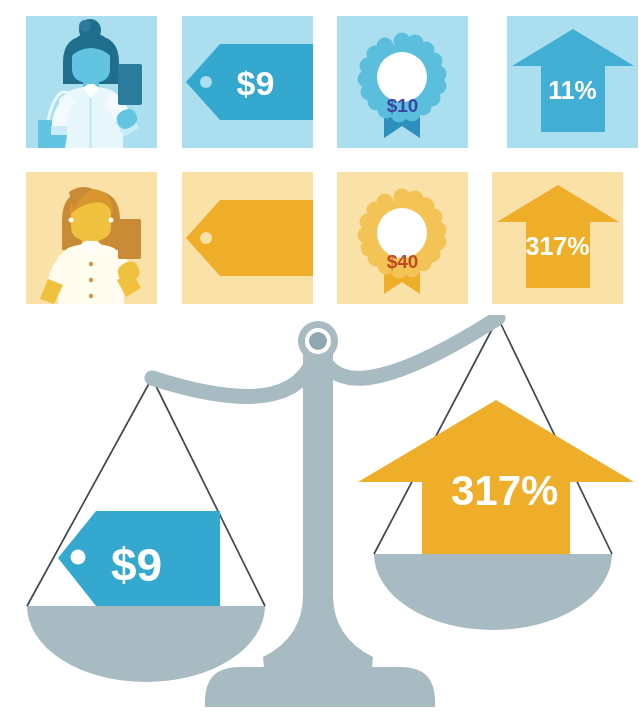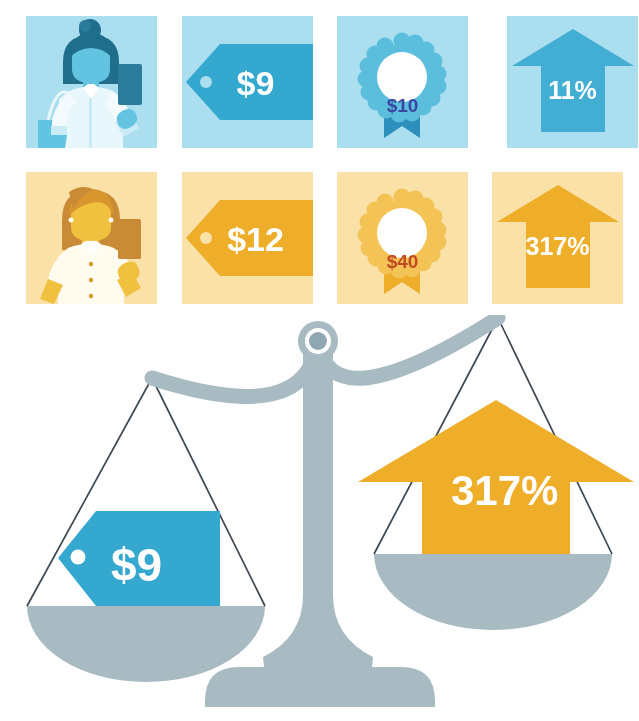--- a/index.html
+++ b/index.html
@@ -189,21 +189,20 @@
     </svg>
     <span class="tile-label"></span>
   </div>
 
   <div class="tile tile-amber" style="left:182px; top:172px;">
     <svg class="svg-fill" viewBox="0 0 131 132">
       <rect x="0" y="0" width="131" height="132" fill="#FAE1A8"></rect>
       <path d="M38 28 L131 28 L131 104 L38 104 L4 66 Z" fill="#EEAE2A"></path>
       <circle cx="24" cy="66" r="6" fill="#FAE1A8"></circle>
     </svg>
-    <span class="tile-label lbl-tag">$12</span>
   </div>
 
   <div class="tile tile-amber" style="left:337px; top:172px;">
     <svg class="svg-fill" viewBox="0 0 131 132">
       <rect x="0" y="0" width="131" height="132" fill="#FAE1A8"></rect>
       <path d="M47 82 L47 122 L65 110 L83 122 L83 82 Z" fill="#EEAE2A"></path>
       <g fill="#F4C356">
         <circle cx="65" cy="62" r="34"></circle>
         <circle cx="65" cy="25" r="8.5"></circle>
           <circle cx="78" cy="27" r="8.5"></circle>

